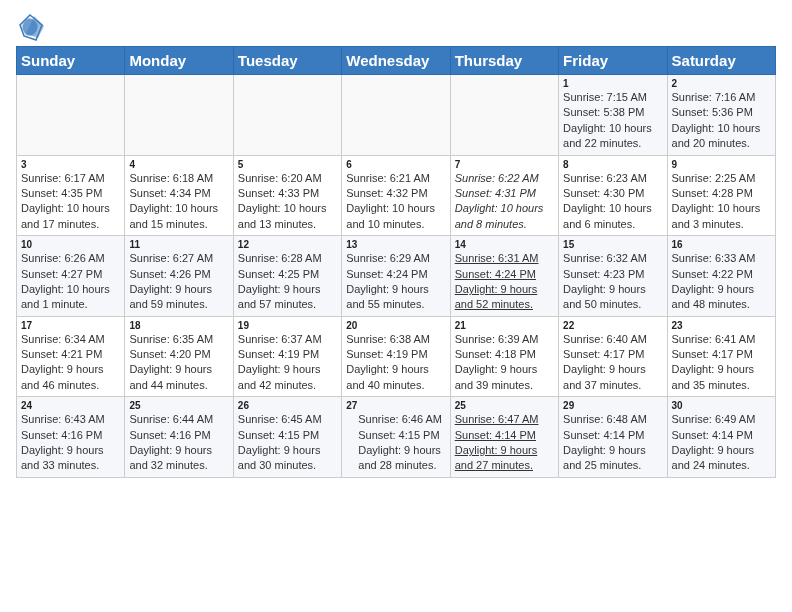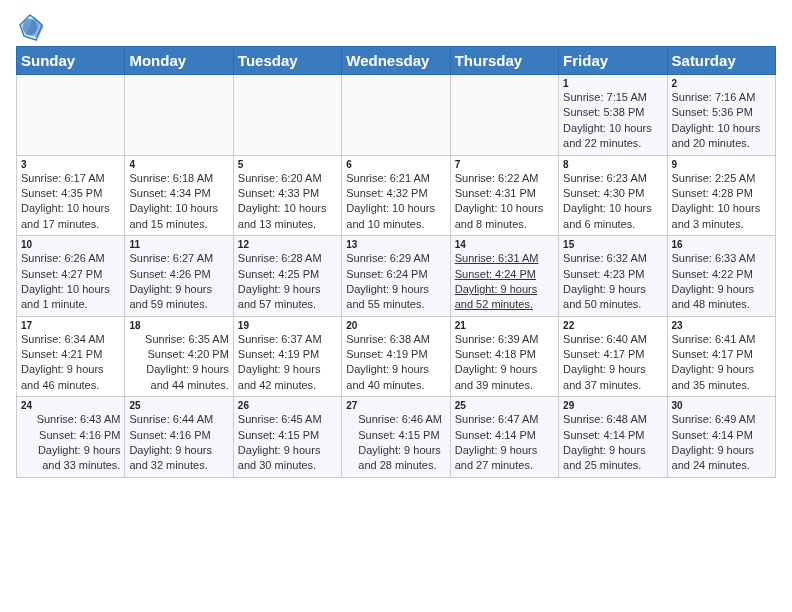--- a/index.html
+++ b/index.html
@@ -187,21 +187,21 @@
           </td>
           <td>
             <span class="day-num">6</span>
             <div class="day-detail" style="white-space: pre-line;">Sunrise: 6:21 AM
 Sunset: 4:32 PM
 Daylight: 10 hours
 and 10 minutes.</div>
           </td>
           <td>
             <span class="day-num">7</span>
-            <div class="day-detail" style="white-space: pre-line;">Sunrise: 6:22 AM
+            <div class="day-detail" style="white-space: pre-line; font-style: italic;">Sunrise: 6:22 AM
 Sunset: 4:31 PM
 Daylight: 10 hours
 and 8 minutes.</div>
           </td>
           <td>
             <span class="day-num">8</span>
             <div class="day-detail" style="white-space: pre-line;">Sunrise: 6:23 AM
 Sunset: 4:30 PM
 Daylight: 10 hours
 and 6 minutes.</div>
@@ -232,21 +232,21 @@
           <td>
             <span class="day-num">12</span>
             <div class="day-detail" style="white-space: pre-line;">Sunrise: 6:28 AM
 Sunset: 4:25 PM
 Daylight: 9 hours
 and 57 minutes.</div>
           </td>
           <td>
             <span class="day-num">13</span>
             <div class="day-detail" style="white-space: pre-line;">Sunrise: 6:29 AM
-Sunset: 6:24 PM
+Sunset: 4:24 PM
 Daylight: 9 hours
 and 55 minutes.</div>
           </td>
           <td>
             <span class="day-num">14</span>
             <div class="day-detail" style="white-space: pre-line; text-decoration: underline;">Sunrise: 6:31 AM
 Sunset: 4:24 PM
 Daylight: 9 hours
 and 52 minutes.</div>
           </td>
@@ -268,21 +268,21 @@
         <tr>
           <td>
             <span class="day-num">17</span>
             <div class="day-detail" style="white-space: pre-line;">Sunrise: 6:34 AM
 Sunset: 4:21 PM
 Daylight: 9 hours
 and 46 minutes.</div>
           </td>
           <td>
             <span class="day-num">18</span>
-            <div class="day-detail" style="white-space: pre-line; text-align: right;">Sunrise: 6:35 AM
+            <div class="day-detail" style="white-space: pre-line;">Sunrise: 6:35 AM
 Sunset: 4:20 PM
 Daylight: 9 hours
 and 44 minutes.</div>
           </td>
           <td>
             <span class="day-num">19</span>
             <div class="day-detail" style="white-space: pre-line;">Sunrise: 6:37 AM
 Sunset: 4:19 PM
 Daylight: 9 hours
 and 42 minutes.</div>
@@ -312,21 +312,21 @@
             <span class="day-num">23</span>
             <div class="day-detail" style="white-space: pre-line;">Sunrise: 6:41 AM
 Sunset: 4:17 PM
 Daylight: 9 hours
 and 35 minutes.</div>
           </td>
         </tr>
         <tr>
           <td>
             <span class="day-num">24</span>
-            <div class="day-detail" style="white-space: pre-line; text-align: right;">Sunrise: 6:43 AM
+            <div class="day-detail" style="white-space: pre-line;">Sunrise: 6:43 AM
 Sunset: 4:16 PM
 Daylight: 9 hours
 and 33 minutes.</div>
           </td>
           <td>
             <span class="day-num">25</span>
             <div class="day-detail" style="white-space: pre-line;">Sunrise: 6:44 AM
 Sunset: 4:16 PM
 Daylight: 9 hours
 and 32 minutes.</div>
@@ -340,21 +340,21 @@
           </td>
           <td>
             <span class="day-num">27</span>
             <div class="day-detail" style="white-space: pre-line; margin-left: 12px;">Sunrise: 6:46 AM
 Sunset: 4:15 PM
 Daylight: 9 hours
 and 28 minutes.</div>
           </td>
           <td>
             <span class="day-num">25</span>
-            <div class="day-detail" style="white-space: pre-line;">Sunrise: 6:47 AM
+            <div class="day-detail" style="white-space: pre-line; text-decoration: underline;">Sunrise: 6:47 AM
 Sunset: 4:14 PM
 Daylight: 9 hours
 and 27 minutes.</div>
           </td>
           <td>
             <span class="day-num">29</span>
             <div class="day-detail" style="white-space: pre-line;">Sunrise: 6:48 AM
 Sunset: 4:14 PM
 Daylight: 9 hours
 and 25 minutes.</div>

